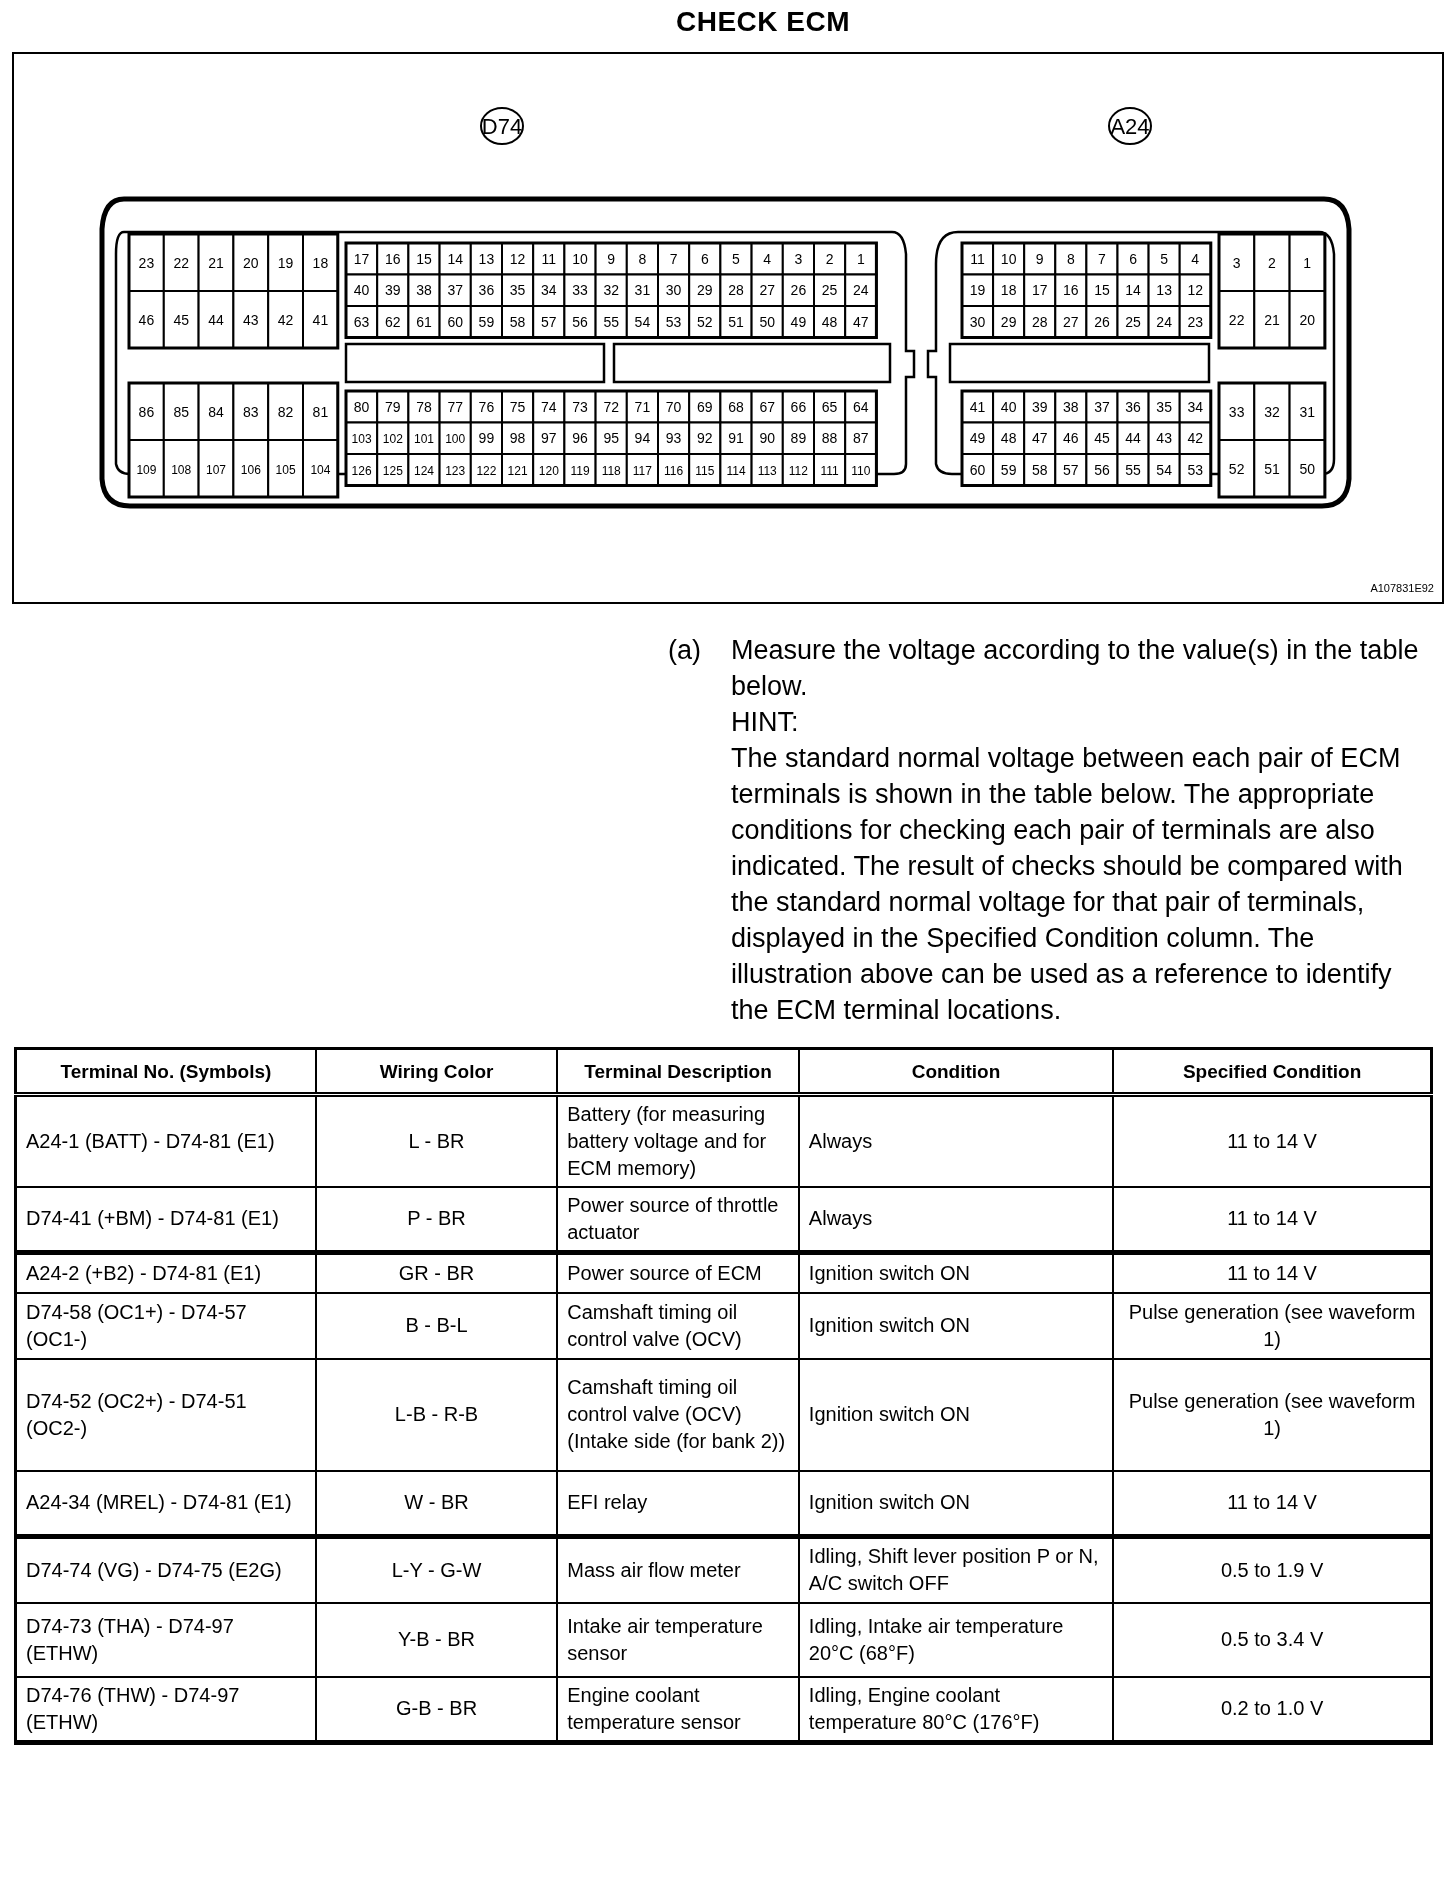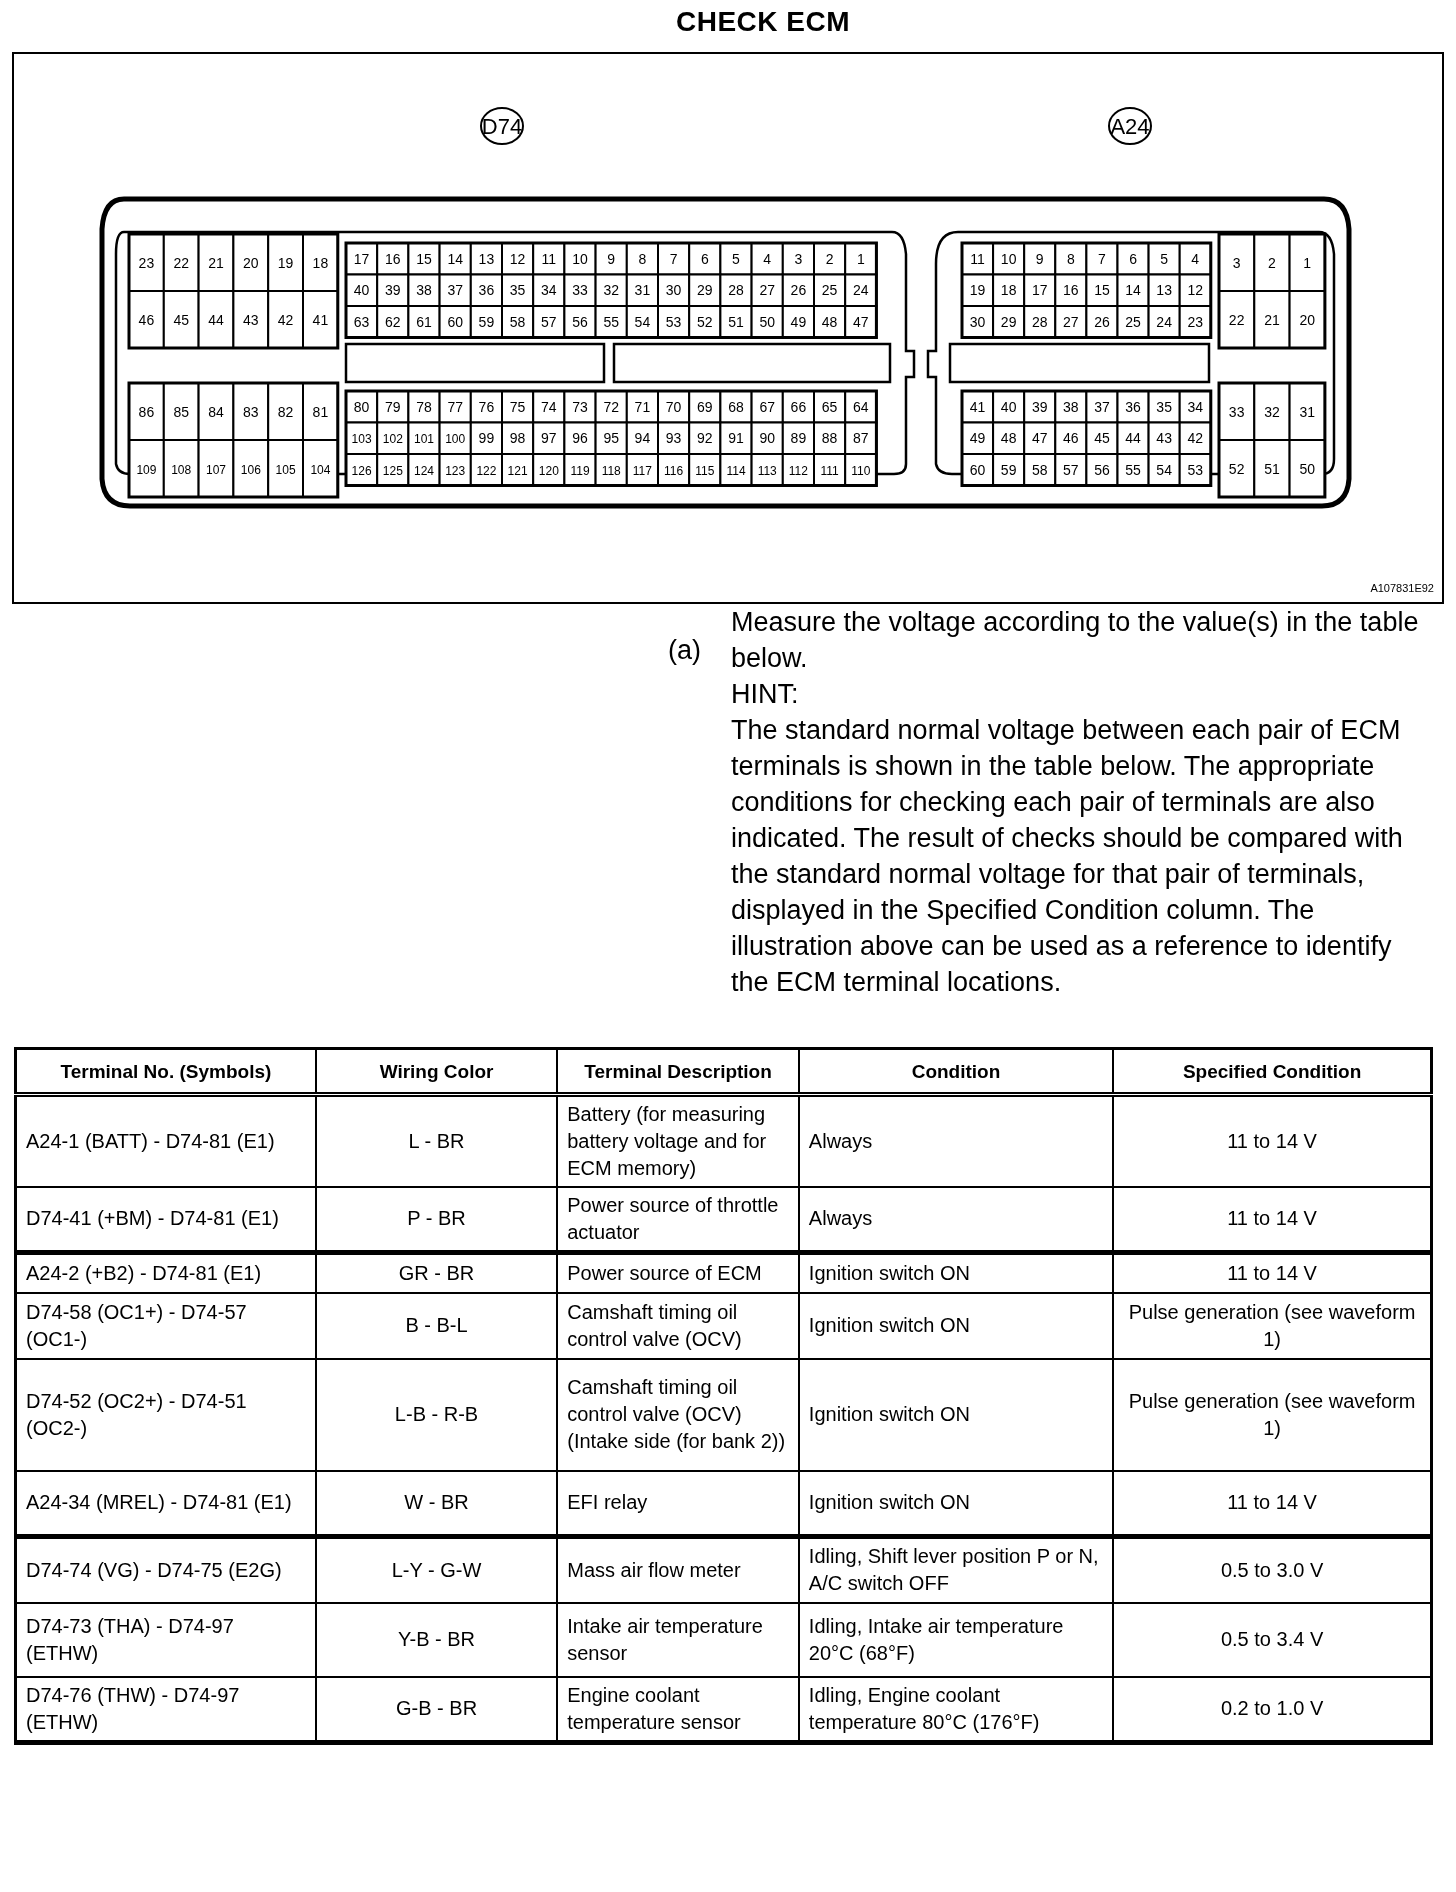--- a/index.html
+++ b/index.html
@@ -2,21 +2,21 @@
 <html><head>
 <meta charset="utf-8">
 <style>
   html,body{margin:0;padding:0;background:#fff;}
   body{width:1456px;height:1892px;position:relative;overflow:hidden;font-family:"Liberation Sans",sans-serif;color:#000;}
   .title{position:absolute;left:0;width:1526px;top:6px;text-align:center;font-weight:bold;font-size:28px;letter-spacing:0.5px;}
   .frame{position:absolute;left:12px;top:52px;width:1432px;height:552px;border:2px solid #000;box-sizing:border-box;}
   .diagram{position:absolute;left:0;top:0;}
   .figid{position:absolute;right:8px;bottom:8px;font-size:11px;}
   .step{position:absolute;left:668px;top:632px;font-size:27px;line-height:36px;}
-  .body{position:absolute;left:731px;top:604px;width:700px;font-size:27px;line-height:36px;}
+  .body{position:absolute;left:731px;top:632px;width:700px;font-size:27px;line-height:36px;}
   .body p{margin:0;}
   table.spec{position:absolute;left:14px;top:1047px;width:1419px;border-collapse:collapse;font-size:20px;}
   table.spec td,table.spec th{border:2px solid #000;padding:3px 9px;vertical-align:middle;line-height:27px;}
   table.spec th{font-weight:bold;font-size:19px;height:36px;border-bottom:5px double #000;}
   table.spec td.c{text-align:center;}
   table.spec tr.thick td{border-top:5px solid #000;}
   table.spec tr:last-child td{border-bottom:5px solid #000;}
   table.spec{border:3px solid #000;}
   svg text{font-family:"Liberation Sans",sans-serif;}
 </style>
@@ -885,21 +885,21 @@
         <td class="c">W - BR</td>
         <td>EFI relay</td>
         <td>Ignition switch ON</td>
         <td class="c">11 to 14 V</td>
       </tr>
       <tr class="thick" style="height: 66px;">
         <td>D74-74 (VG) - D74-75 (E2G)</td>
         <td class="c">L-Y - G-W</td>
         <td>Mass air flow meter</td>
         <td>Idling, Shift lever position P or N, A/C switch OFF</td>
-        <td class="c">0.5 to 3.0 V</td>
+        <td class="c">0.5 to 1.9 V</td>
       </tr>
       <tr style="height: 74px;">
         <td>D74-73 (THA) - D74-97 (ETHW)</td>
         <td class="c">Y-B - BR</td>
         <td>Intake air temperature sensor</td>
         <td>Idling, Intake air temperature 20°C (68°F)</td>
         <td class="c">0.5 to 3.4 V</td>
       </tr>
       <tr style="height: 66px;">
         <td>D74-76 (THW) - D74-97 (ETHW)</td>

